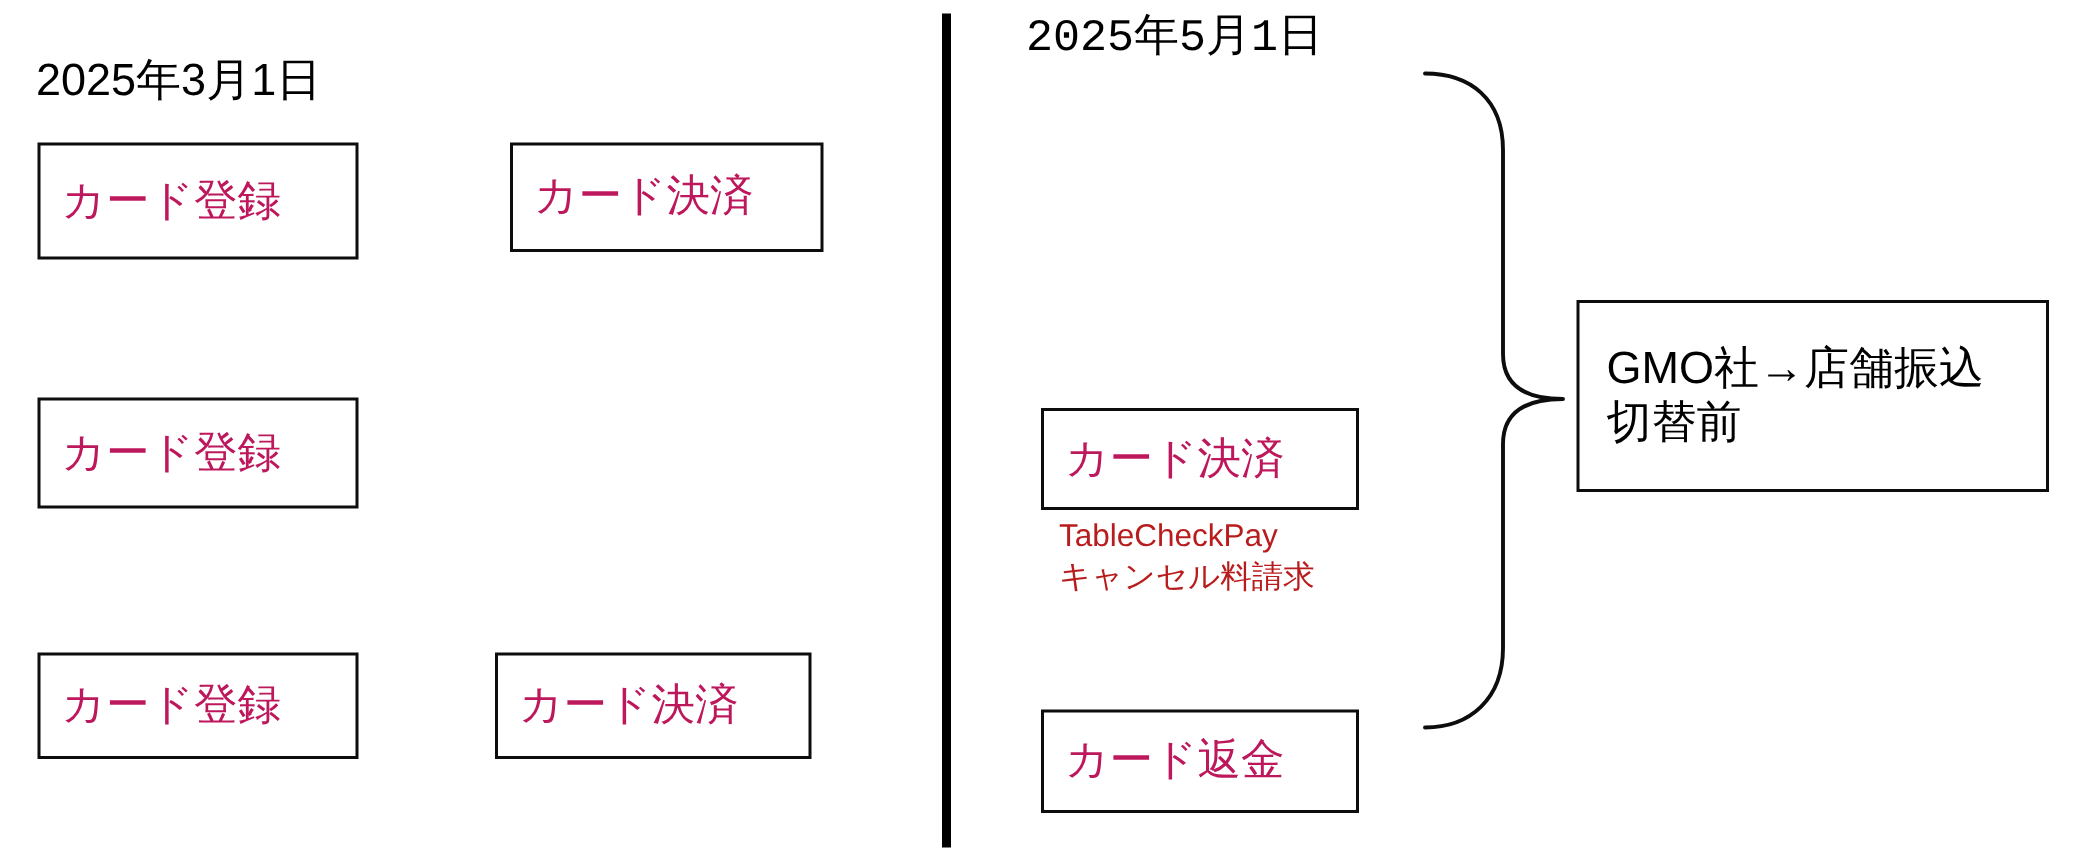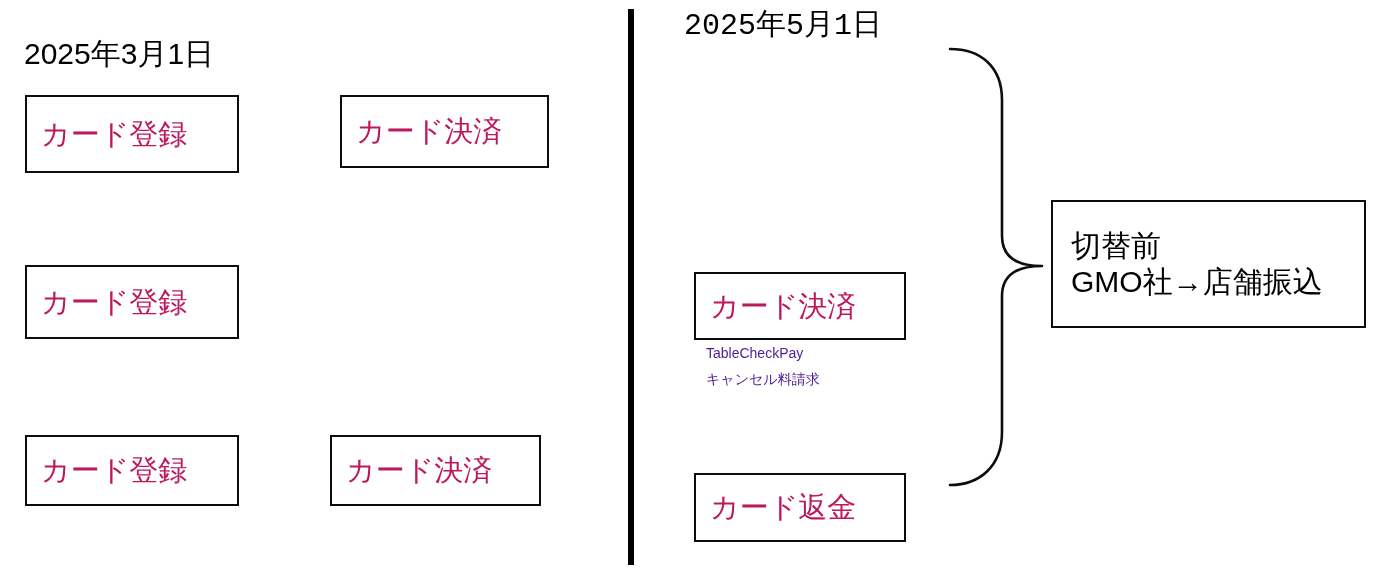--- a/index.html
+++ b/index.html
@@ -38,24 +38,24 @@
   }
   .node-label {
     font-size: 29px;
     line-height: 1;
     white-space: nowrap;
     padding-left: 14px;
     color: #be185d;
   }
   .note {
     position: absolute;
-    font-size: 14px;
+    font-size: 21px;
     line-height: 1.28;
     white-space: pre-line;
-    color: #4c1d95;
+    color: #b91c1c;
   }
   .callout {
     position: absolute;
     box-sizing: border-box;
     border: 2.5px solid #0d0d0d;
     background: #ffffff;
     display: flex;
     flex-direction: column;
     justify-content: center;
   }
@@ -123,17 +123,17 @@
     <path d="M 10 9
              C 40 9, 62 26, 62 60
              L 62 196
              C 62 218, 78 226, 102 226
              C 78 226, 62 234, 62 256
              L 62 392
              C 62 426, 40 445, 10 445" fill="none" stroke="#0d0d0d" stroke-width="2.6" stroke-linecap="round" stroke-linejoin="round"></path>
   </svg>
 
   <div class="callout" style="left:1051px; top:200px; width:315px; height:128px;">
+    <span class="callout-line">GMO社→店舗振込</span>
     <span class="callout-line">切替前</span>
-    <span class="callout-line">GMO社→店舗振込</span>
   </div>
 
 </div>
 
 </body></html>

